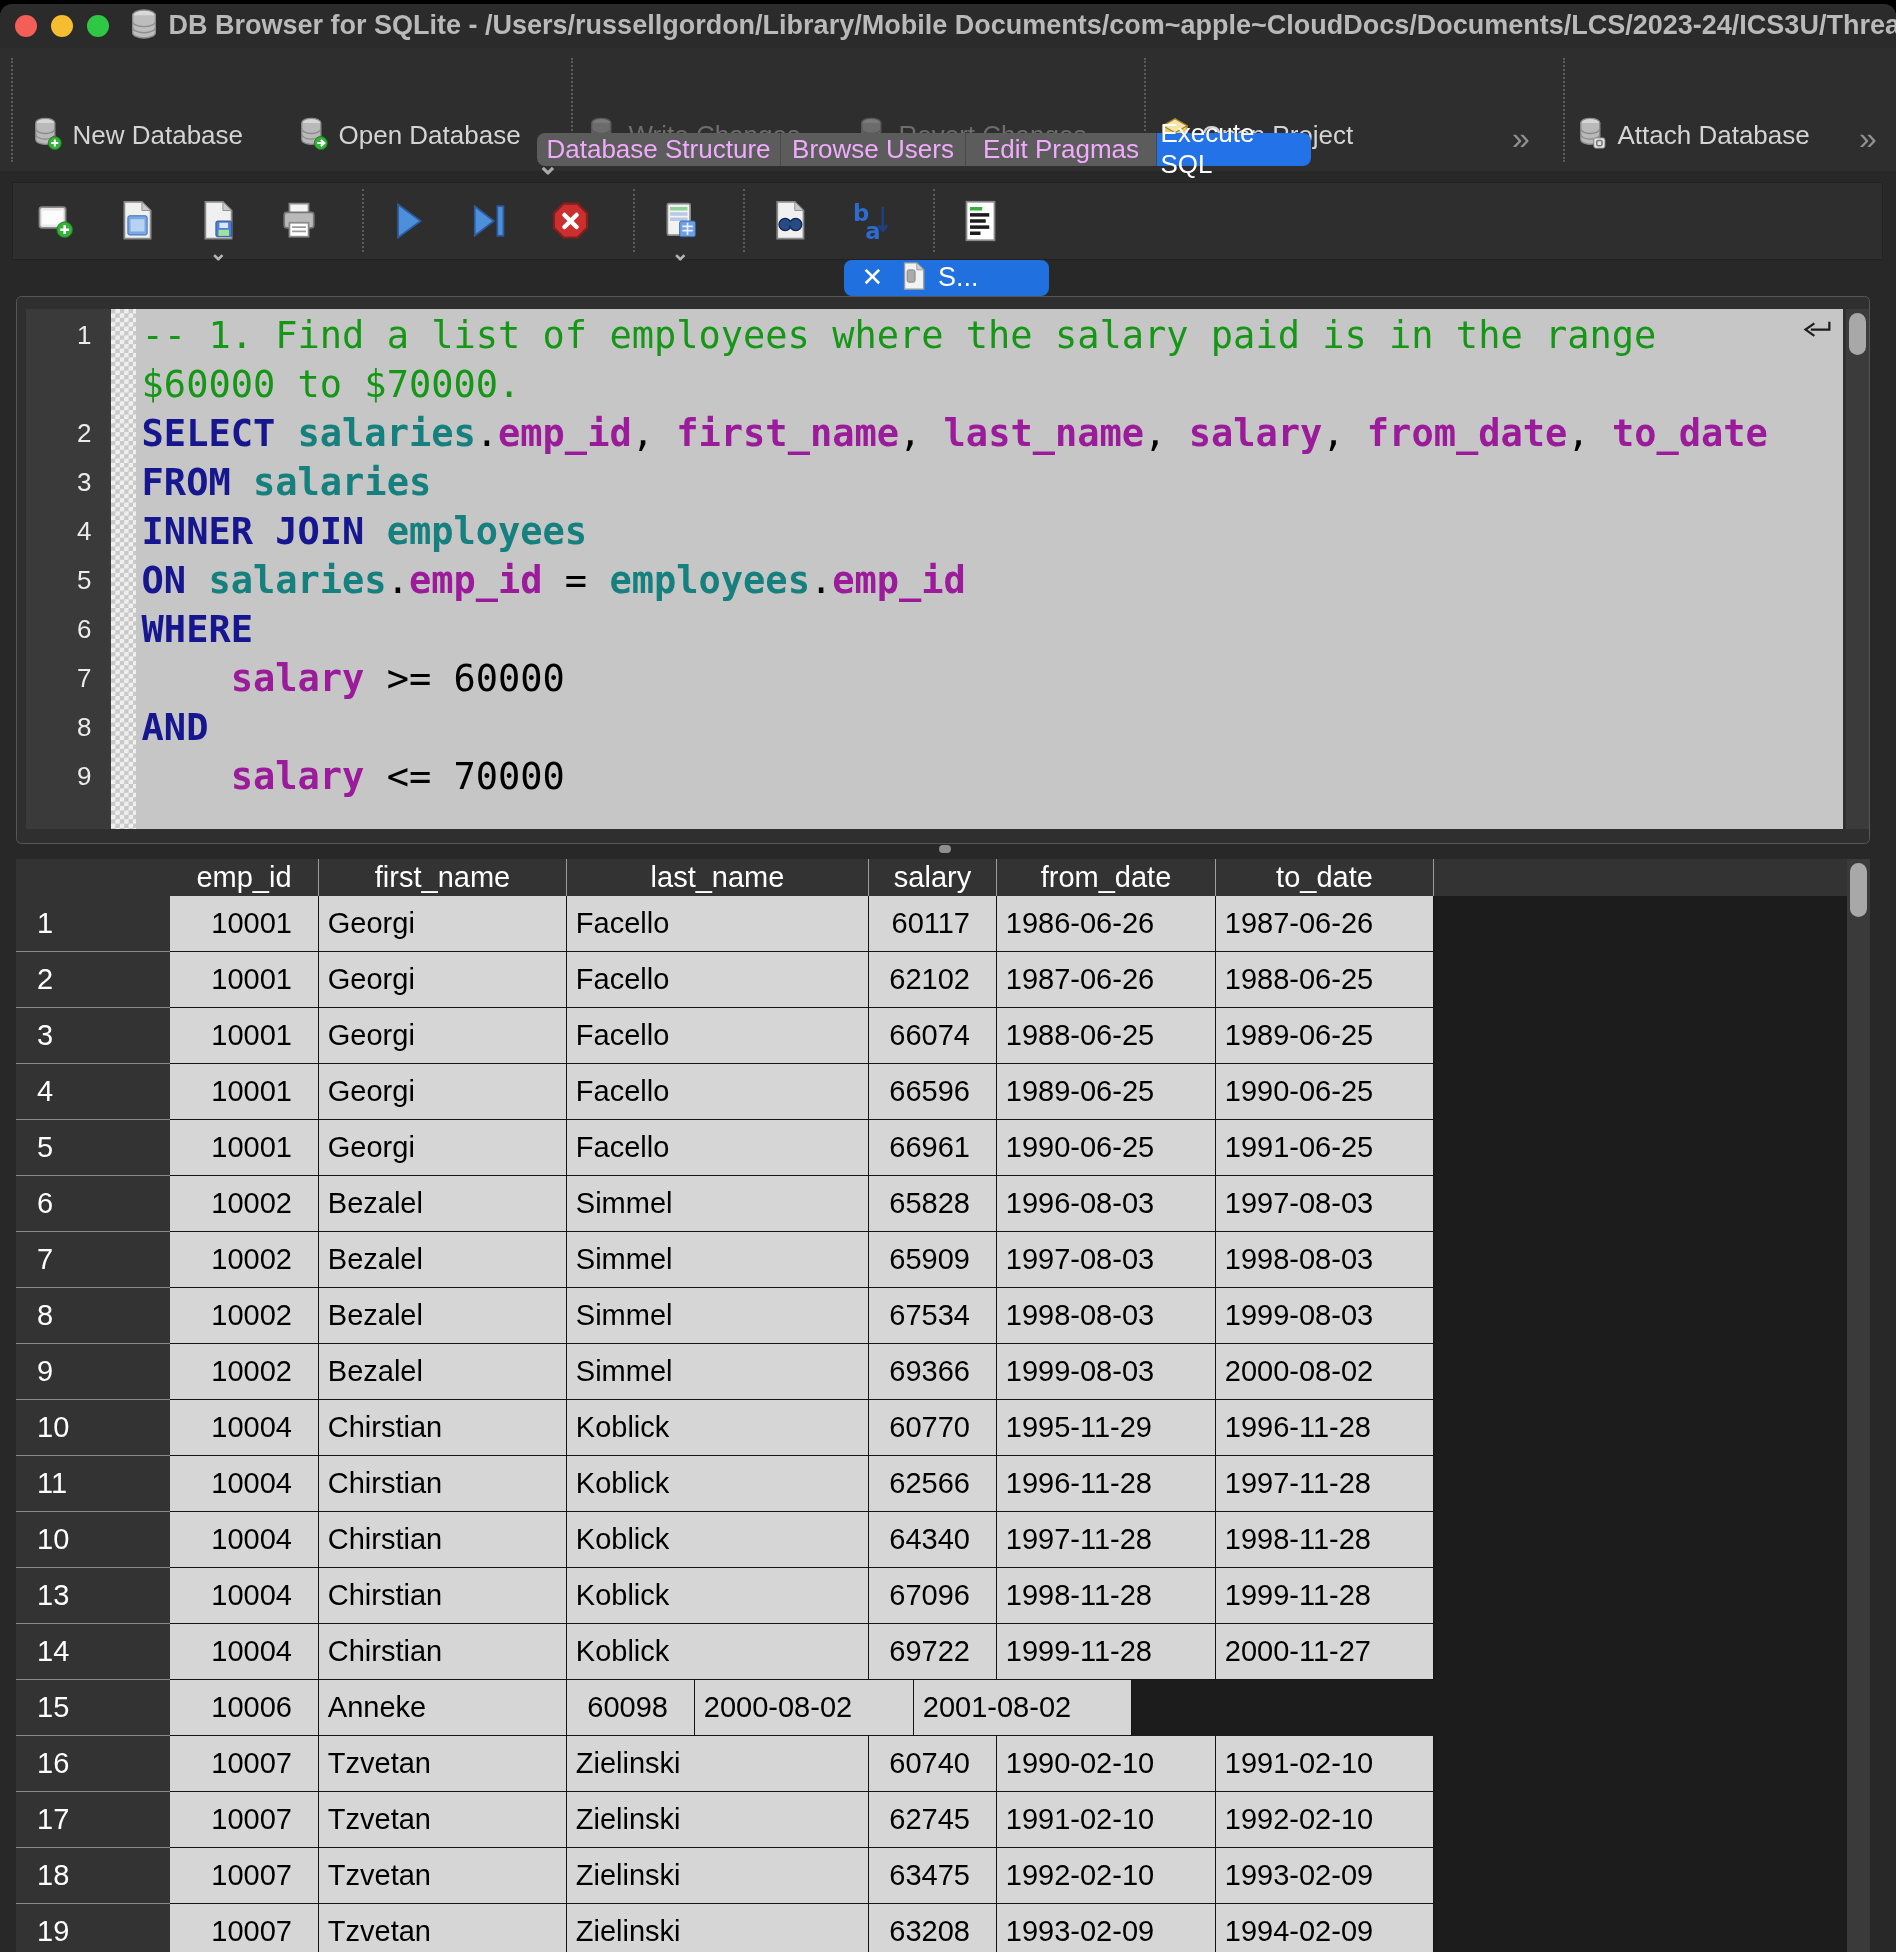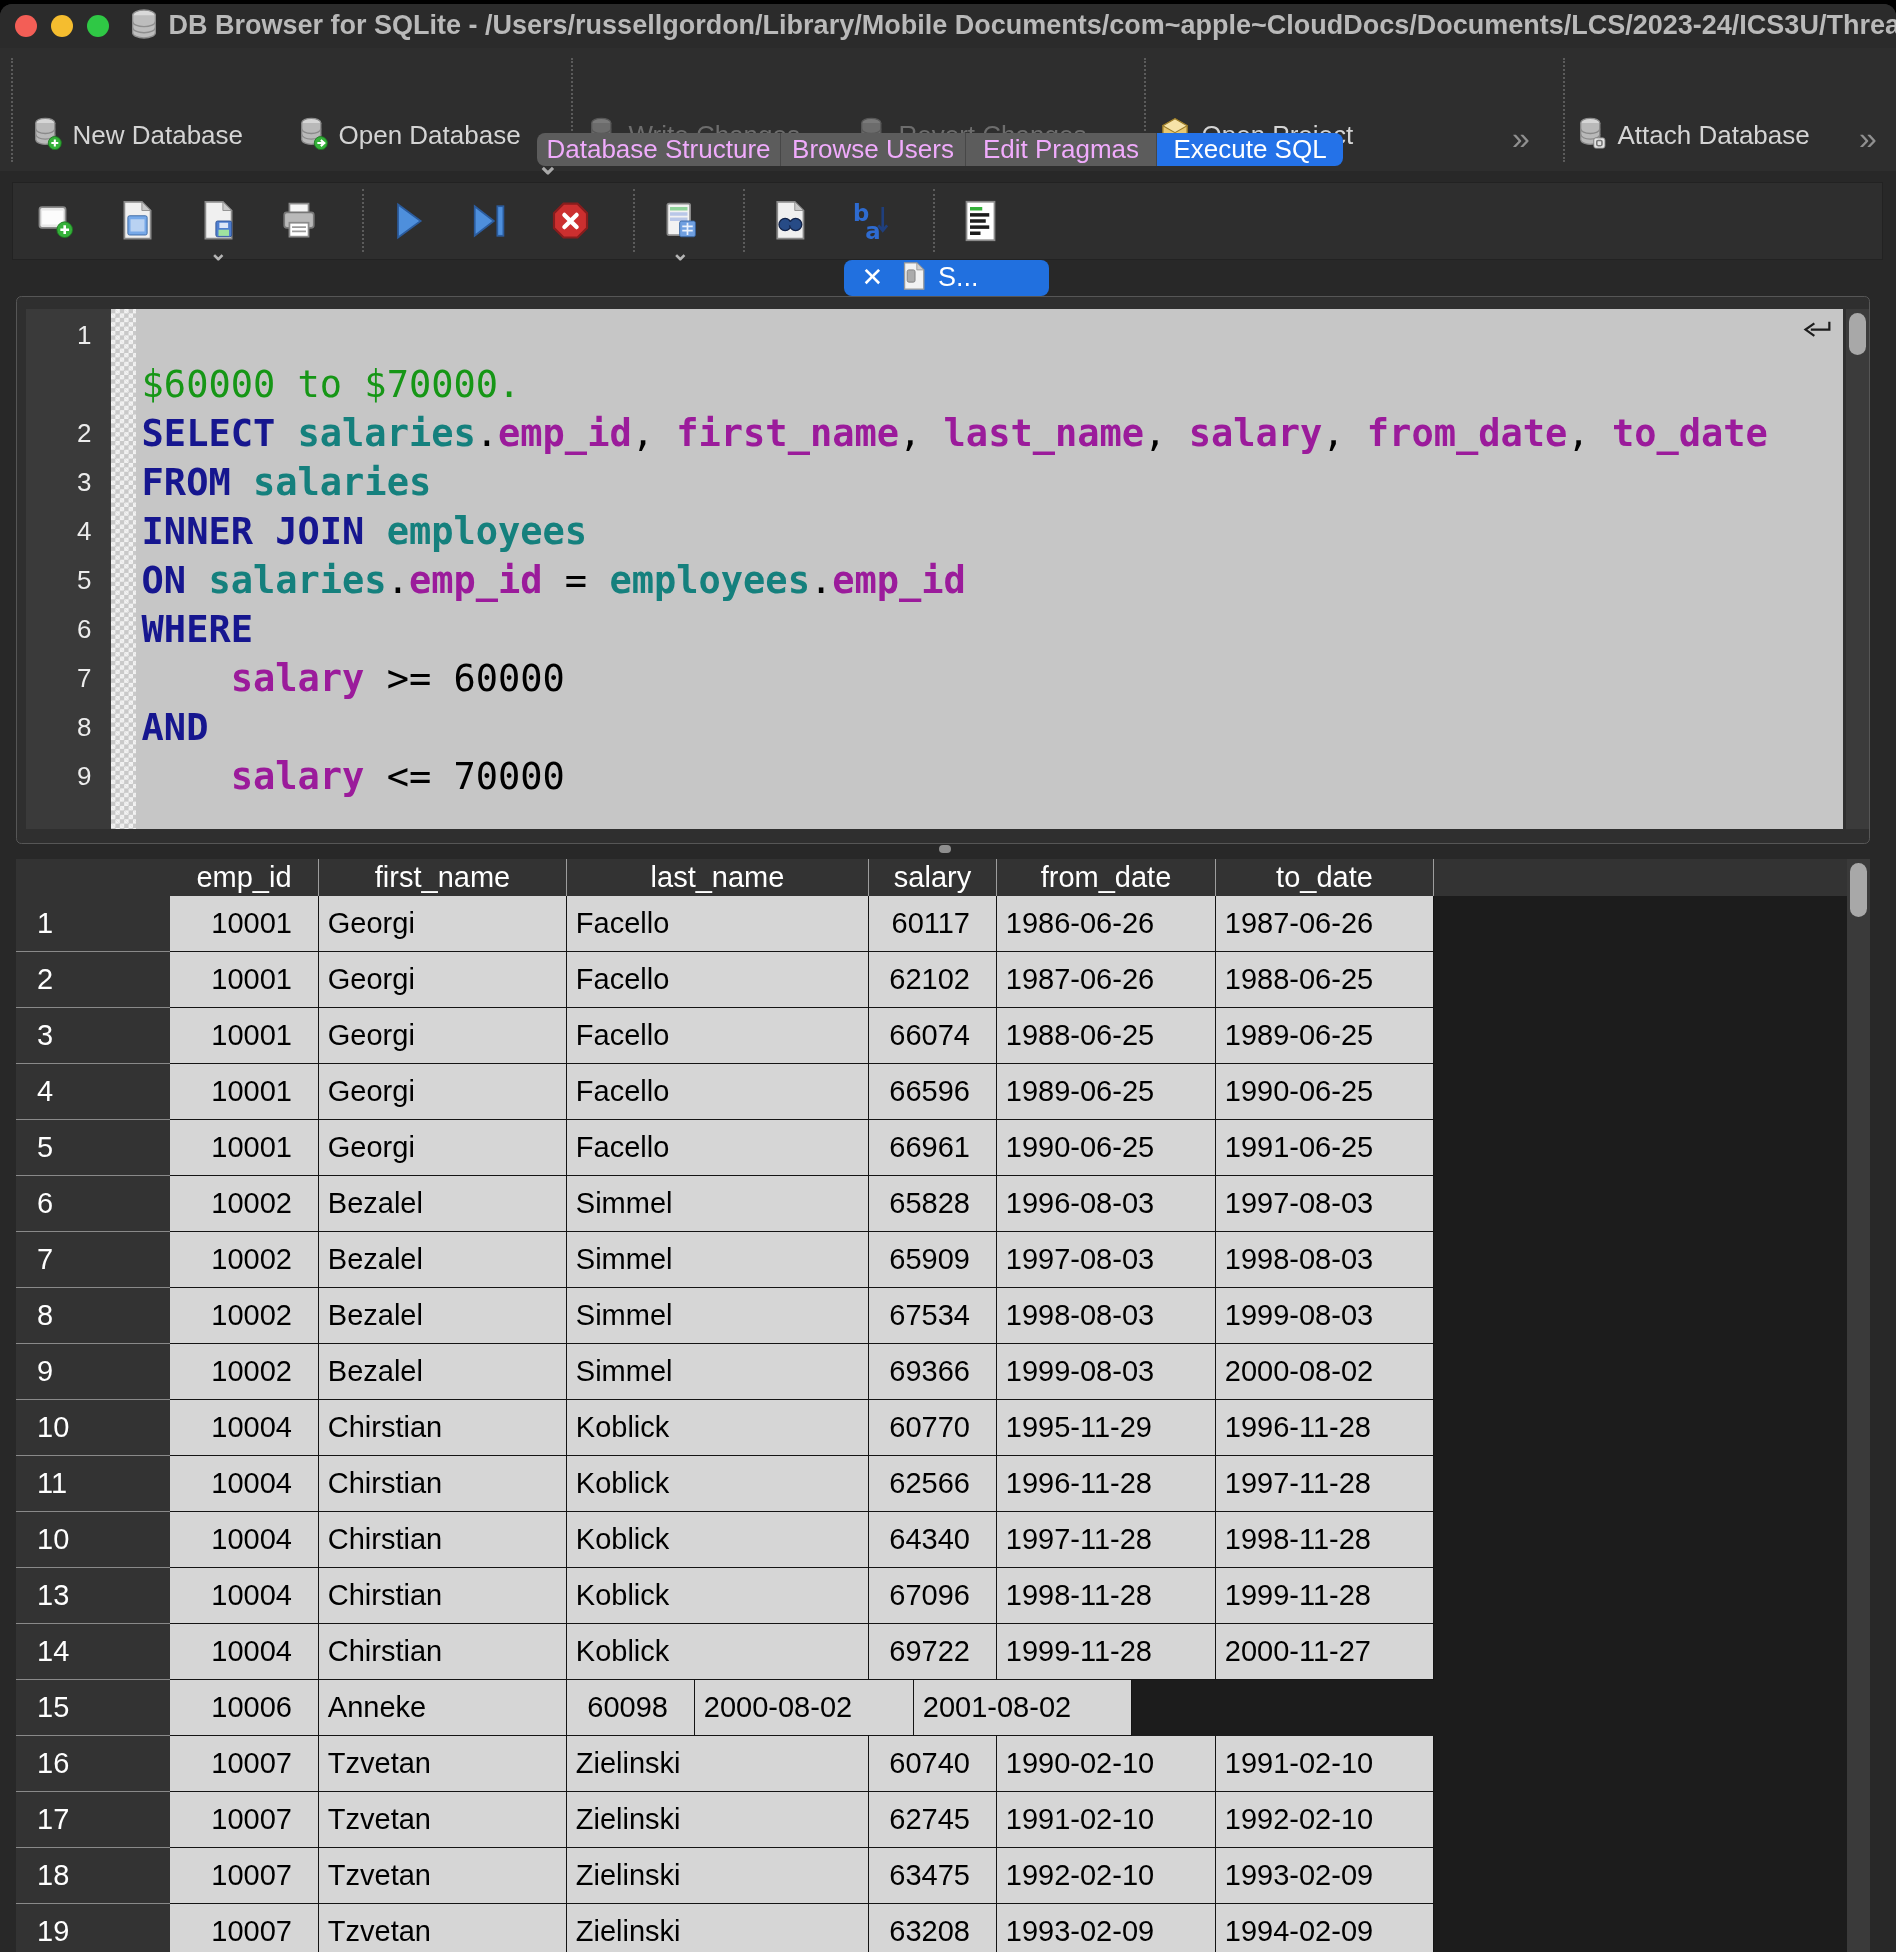--- a/index.html
+++ b/index.html
@@ -200,21 +200,21 @@
       </div>
     <div class="tb-chev" style="left:537px; top:102px;">⌄</div>
     <div class="tb-ovf" style="left:1512px">»</div>
     <div class="tb-ovf" style="left:1859px">»</div>
   </div>
 
   <div class="tabbar" id="tabbar">
       <div class="mtab" style="width: 244px;">Database Structure</div>
       <div class="mtab" style="width: 185px;">Browse Users</div>
       <div class="mtab" style="width: 191px;">Edit Pragmas</div>
-      <div class="mtab active" style="width: 186px;">Execute SQL</div>
+      <div class="mtab active" style="width: 154px;">Execute SQL</div>
     </div>
 
   <div class="sqlbar" id="sqlbar">
       <div class="sq-icon">
         <svg width="40" height="42" viewBox="0 0 46 48">
           <rect x="4" y="8" width="30" height="24" rx="3" fill="#e8e8e8" stroke="#8a8a8a" stroke-width="2"></rect>
           <rect x="7" y="12" width="24" height="16" fill="#fcfcfc"></rect>
           <circle cx="33" cy="34" r="9" fill="#35b13a" stroke="#1c7a20"></circle>
           <path d="M33 29 v10 M28 34 h10" stroke="#fff" stroke-width="3"></path>
         </svg>
@@ -316,21 +316,21 @@
     </span>
     <span class="lbl">S...</span>
   </div>
 
   <div class="sql-panel">
     <div class="editor" id="editor">
       <div class="ed-rows" id="ed-rows">
           <div class="ed-row">
             <div class="ln">1</div>
             <div class="sp"></div>
-            <div class="code"><br><span class="tok-cm">$60000 to $70000.</span></div>
+            <div class="code"><span class="tok-cm">-- 1. Find a list of employees where the salary paid is in the range</span><br><span class="tok-cm">$60000 to $70000.</span></div>
           </div>
           <div class="ed-row">
             <div class="ln">2</div>
             <div class="sp"></div>
             <div class="code"><span class="tok-kw">SELECT</span><span class="tok-pl"> </span><span class="tok-tb">salaries</span><span class="tok-pl">.</span><span class="tok-fd">emp_id</span><span class="tok-pl">, </span><span class="tok-fd">first_name</span><span class="tok-pl">, </span><span class="tok-fd">last_name</span><span class="tok-pl">, </span><span class="tok-fd">salary</span><span class="tok-pl">, </span><span class="tok-fd">from_date</span><span class="tok-pl">, </span><span class="tok-fd">to_date</span></div>
           </div>
           <div class="ed-row">
             <div class="ln">3</div>
             <div class="sp"></div>
             <div class="code"><span class="tok-kw">FROM</span><span class="tok-pl"> </span><span class="tok-tb">salaries</span></div>

